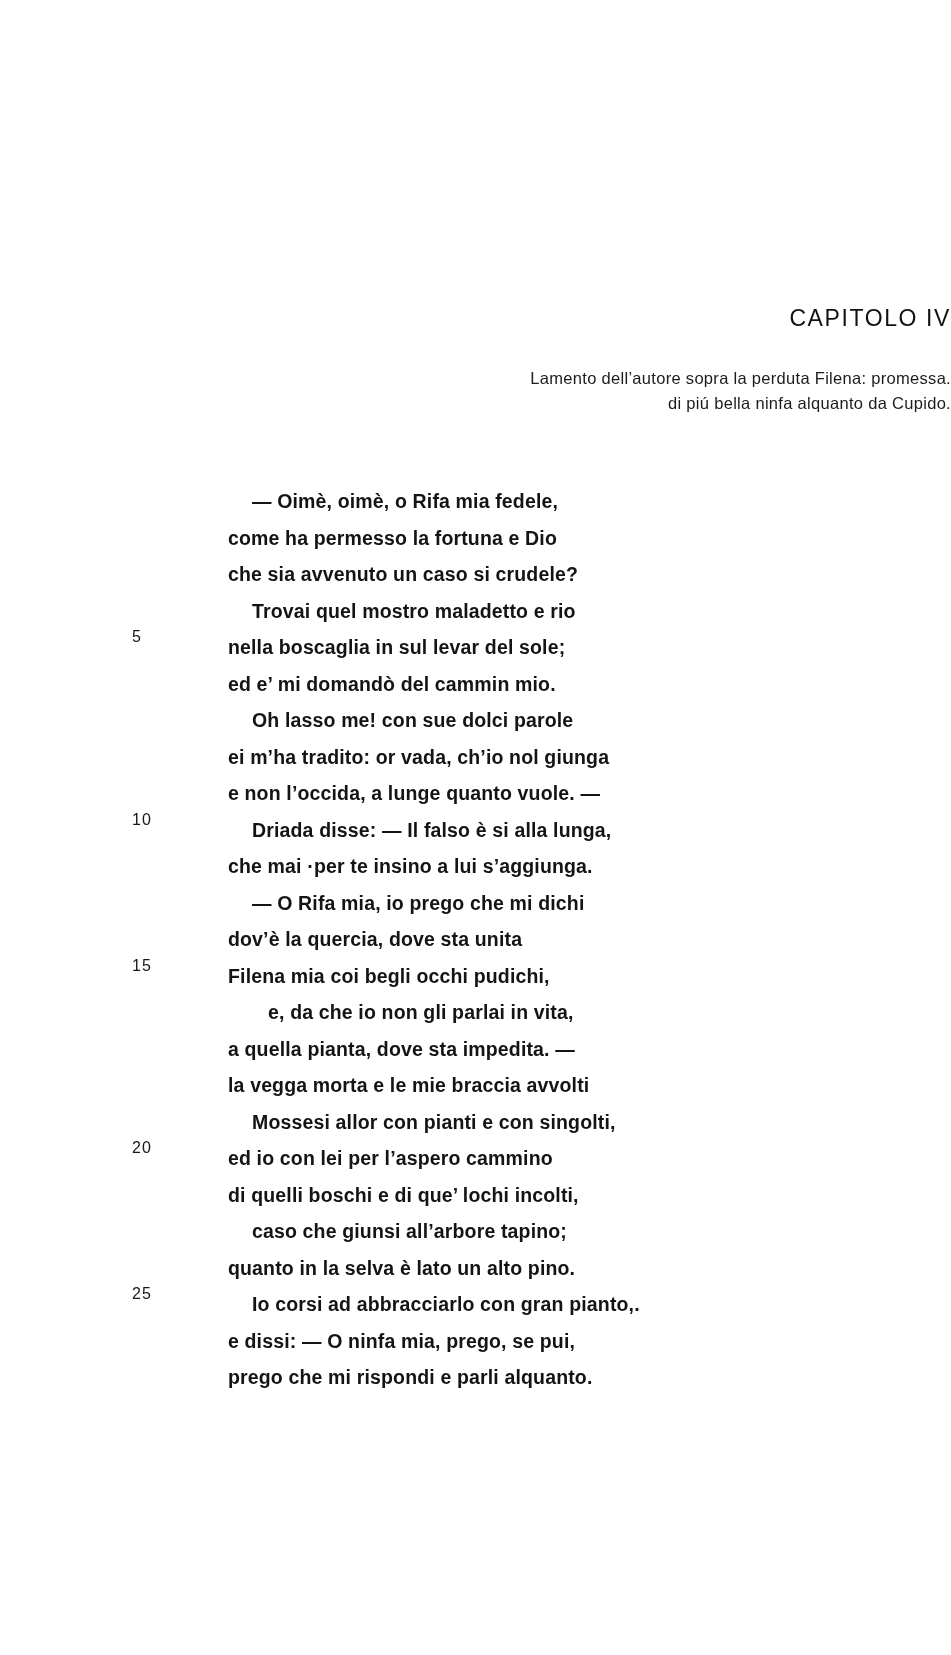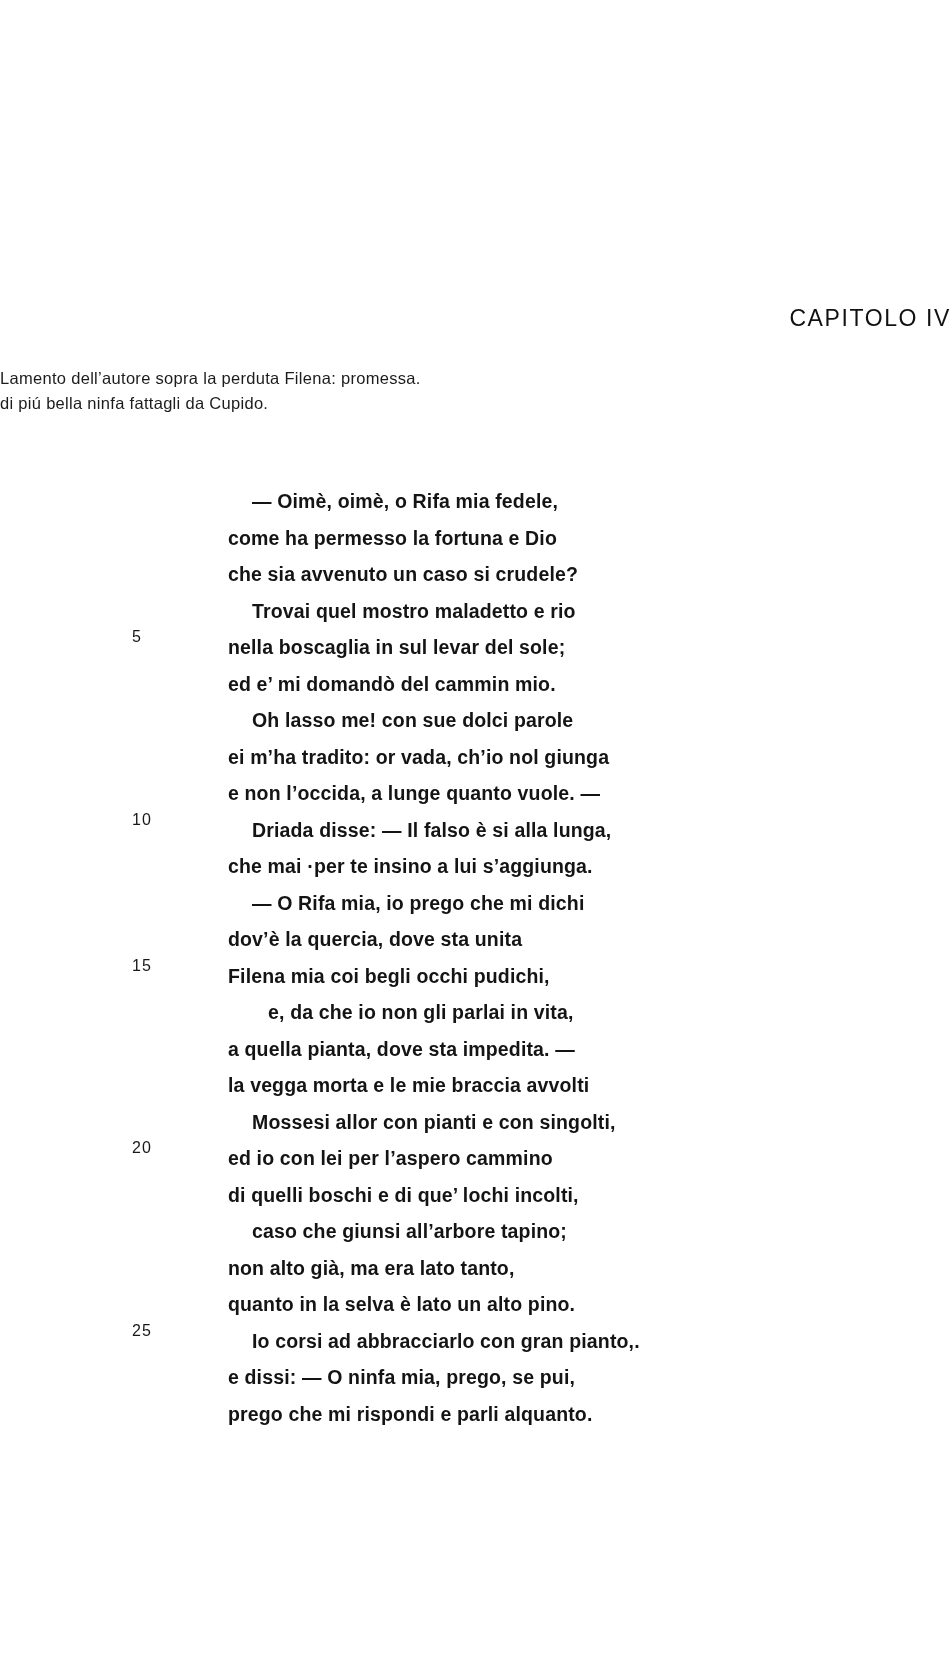--- a/index.html
+++ b/index.html
@@ -31,21 +31,21 @@
     letter-spacing: 1.6px;
     font-family: "Liberation Sans", sans-serif;
     font-weight: 400;
     color: #111;
   }
   .argument {
     position: absolute;
     top: 366px;
     left: 0;
     width: 951px;
-    text-align: left;
+    text-align: right;
     font-size: 16.5px;
     line-height: 25px;
     font-family: "Liberation Sans", sans-serif;
     color: #1c1c1c;
     letter-spacing: 0.3px;
   }
   .argument .arg-line {
     display: block;
   }
   .poem {
@@ -89,21 +89,21 @@
 </style>
 </head>
 <body>
 
 <div class="page">
 
   <div class="chapter-title">CAPITOLO IV</div>
 
   <div class="argument">
     <span class="arg-line">Lamento dell’autore sopra la perduta Filena: promessa.</span>
-    <span class="arg-line">di piú bella ninfa fattagli da Cupido.</span>
+    <span class="arg-line">di piú bella ninfa alquanto da Cupido.</span>
   </div>
 
   <div class="poem" id="poem">
       <div class="verse-row">
         <span class="line-num"></span>
         <span class="verse-text indent">— Oimè, oimè, o Rifa mia fedele,</span>
       </div>
       <div class="verse-row">
         <span class="line-num"></span>
         <span class="verse-text">come ha permesso la fortuna e Dio</span>
@@ -179,24 +179,20 @@
       <div class="verse-row">
         <span class="line-num"></span>
         <span class="verse-text">di quelli boschi e di que’ lochi incolti,</span>
       </div>
       <div class="verse-row">
         <span class="line-num"></span>
         <span class="verse-text indent">caso che giunsi all’arbore tapino;</span>
       </div>
       <div class="verse-row">
         <span class="line-num"></span>
-        <span class="verse-text">non alto già, ma era lato tanto,</span>
-      </div>
-      <div class="verse-row">
-        <span class="line-num"></span>
         <span class="verse-text">quanto in la selva è lato un alto pino.</span>
       </div>
       <div class="verse-row">
         <span class="line-num">25</span>
         <span class="verse-text indent">Io corsi ad abbracciarlo con gran pianto,.</span>
       </div>
       <div class="verse-row">
         <span class="line-num"></span>
         <span class="verse-text">e dissi: — O ninfa mia, prego, se pui,</span>
       </div>

